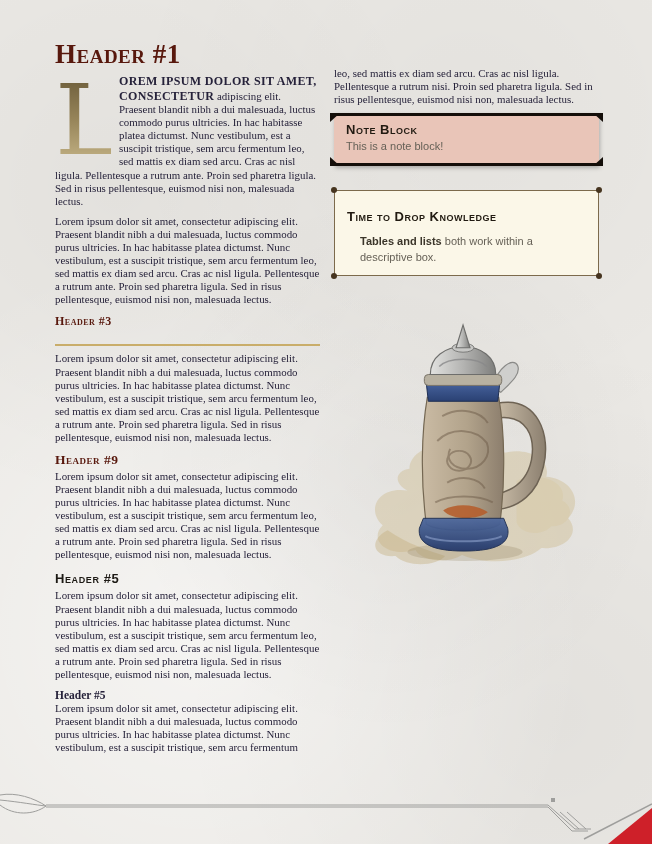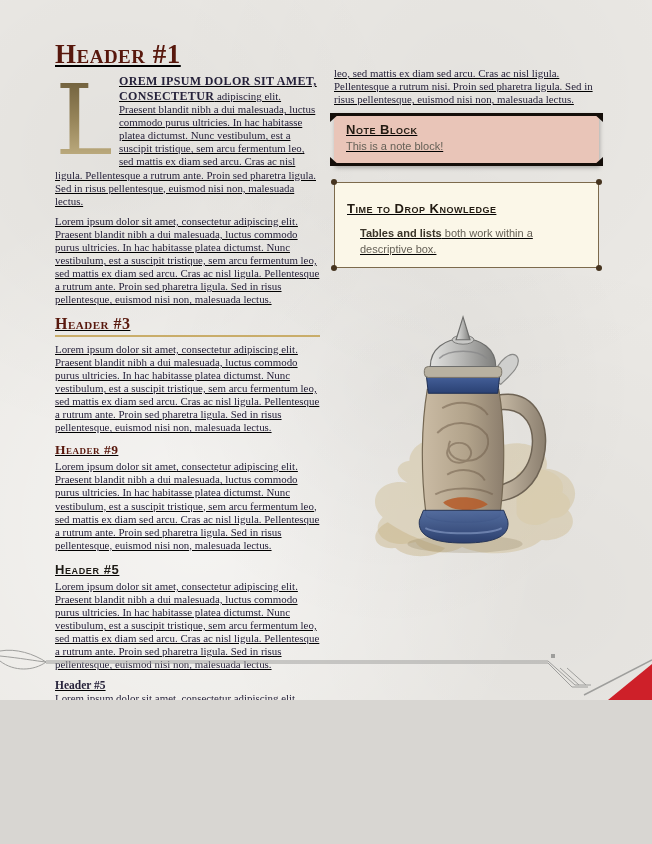--- a/index.html
+++ b/index.html
@@ -1,42 +1,41 @@
 <!DOCTYPE html>
 <html><head>
 <meta charset="utf-8">
 <style>
   * { margin:0; padding:0; box-sizing:border-box; }
   html,body { background:#d8d6d2; }
   .page {
-    position:relative; width:652px; height:700px; overflow:hidden;
+    position:relative; width:652px; height:844px; overflow:hidden;
     background:
       radial-gradient(circle at 18% 22%, rgba(0,0,0,0.035), transparent 38%),
       radial-gradient(circle at 72% 14%, rgba(0,0,0,0.03), transparent 40%),
       radial-gradient(circle at 60% 55%, rgba(0,0,0,0.04), transparent 45%),
       radial-gradient(circle at 30% 75%, rgba(255,255,255,0.5), transparent 50%),
       radial-gradient(circle at 85% 85%, rgba(0,0,0,0.035), transparent 42%),
       #ebe9e5;
     font-family:"Liberation Serif","DejaVu Serif",serif;
-    text-decoration:underline;
   }
   .columns { position:relative; display:flex; gap:14px; padding:40px 53px 0 55px; }
   .col { width:265px; flex:0 0 265px; }
 
   p.body {
     font-size:10.9px; line-height:1.2; color:#26223a;
     margin:0 0 7px 0; text-align:left;
   }
   h1.hb, h2.hb, h3.hb, h4.hb {
     font-variant:small-caps; color:#58180d; font-weight:700; letter-spacing:0.5px;
   }
   h1.hb { font-size:27px; line-height:1.05; margin:0 0 6px 0; }
   h2.hb { font-size:22px; line-height:1.05; margin:7px 0 3px 0; }
-  h3.hb { font-size:16px; line-height:1.1; margin:9px 0 6px 0;
-          border-bottom:2px solid #c9ad6a; padding-bottom:2px; }
+  h3.hb { font-size:12px; line-height:1.1; margin:9px 0 6px 0;
+          border-bottom:2px solid #c9ad6a; padding-bottom:16px; }
   h4.hb { font-size:13.5px; line-height:1.1; margin:9px 0 2px 0; }
   h5.hb { font-family:"Liberation Sans","DejaVu Sans",sans-serif;
           font-variant:small-caps; font-size:13px; font-weight:700;
           letter-spacing:0.6px; color:#1d1a15; margin:10px 0 3px 0; }
   h6.hb { font-size:11.5px; font-weight:700; color:#26223a; margin:8px 0 1px 0; }
 
   .drop-cap {
     float:left; width:56px; height:84px;
     font-family:"DejaVu Serif",serif; font-size:98px; line-height:84px;
     background:linear-gradient(180deg,#6f5f3c 0%,#97855a 50%,#c2b184 100%);
@@ -44,21 +43,21 @@
     margin:4px 8px 0 0; text-align:center;
   }
   .lead-caps { text-transform:uppercase; font-size:12px; font-weight:700; letter-spacing:0.35px; }
 
   .right { padding-top:27px; }
 
   
   .note {
     position:relative; background:#e9c5b8;
     border-top:3px solid #140e09; border-bottom:3px solid #140e09;
-    padding:6px 12px 8px 12px; margin:5px 0 16px 0;
+    padding:6px 12px 8px 12px; margin:5px 0 24px 0;
     box-shadow:1px 2px 4px rgba(0,0,0,0.25);
   }
   .nc { position:absolute; width:0; height:0; }
   .nc.tl { left:-4px; top:-3px; border-top:9px solid #140e09; border-right:10px solid transparent; }
   .nc.tr { right:-4px; top:-3px; border-top:9px solid #140e09; border-left:10px solid transparent; }
   .nc.bl { left:-4px; bottom:-3px; border-bottom:9px solid #140e09; border-right:10px solid transparent; }
   .nc.br { right:-4px; bottom:-3px; border-bottom:9px solid #140e09; border-left:10px solid transparent; }
   .box-title {
     font-family:"Liberation Sans","DejaVu Sans",sans-serif;
     font-variant:small-caps; font-weight:700; font-size:13px;

